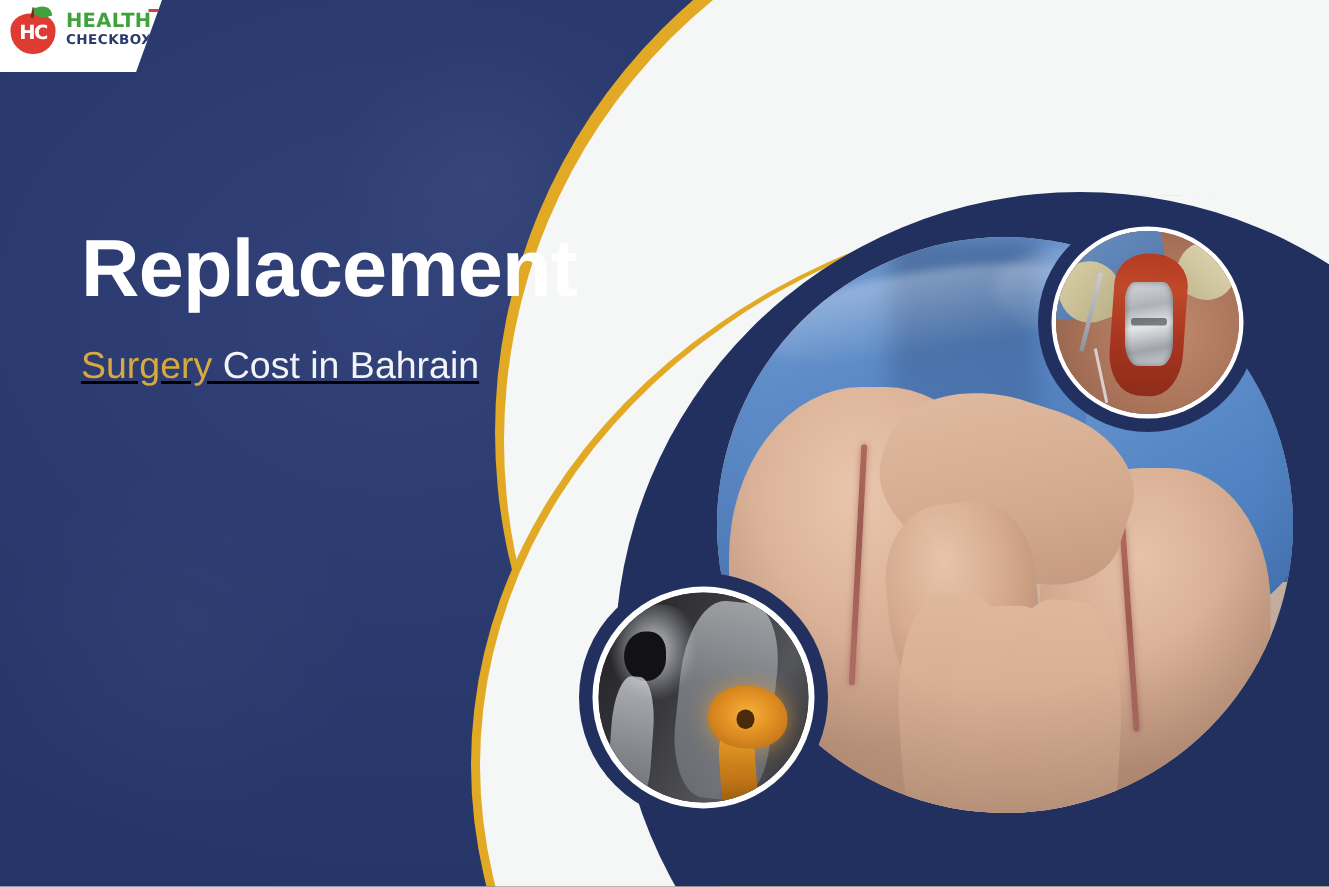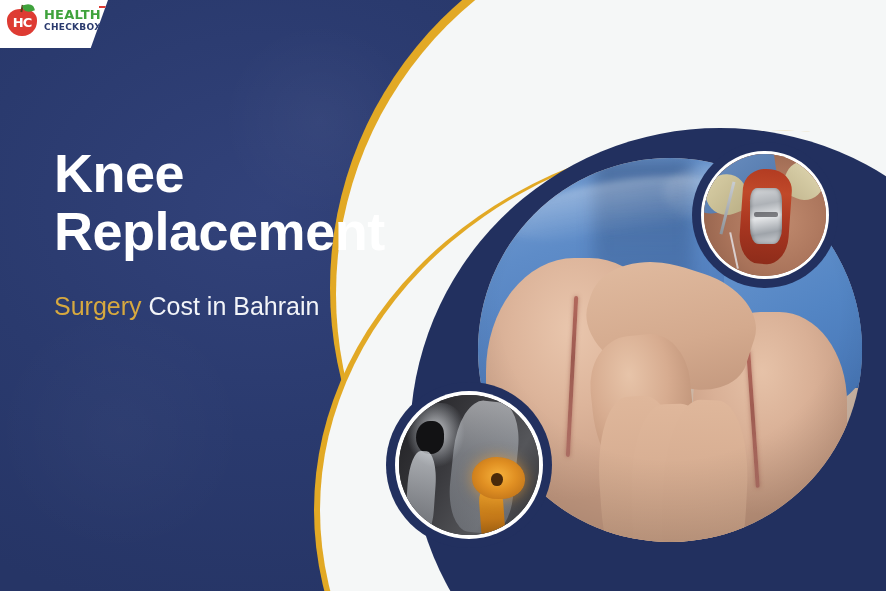--- a/index.html
+++ b/index.html
@@ -459,24 +459,25 @@
   .headline .line {
     color: #FFFFFF;
     font-size: 54px;
     line-height: 0.96;
     font-weight: 700;
     letter-spacing: -0.5px;
     white-space: nowrap;
   }
   .headline .line.l2 { margin-top: 6px; }
   .subline {
-    margin-top: 34px;
+    margin-top: 24px;
     font-size: 25px;
     font-weight: 400;
     white-space: nowrap;
+    text-decoration: underline;
   }
   .subline .gold { color: #D7A93F; }
   .subline .white { color: #F2F4F8; }
 
   
   .logo-panel {
     position: absolute;
     left: 0;
     top: 0;
     width: 108px;
@@ -629,21 +630,20 @@
       <div class="xray-bg"></div>
       <div class="xray-pelvis"></div>
       <div class="xray-femur"></div>
       <div class="xray-leg"></div>
       <div class="xray-tibia"></div>
       <div class="xray-knee-glow"></div>
     </div>
   </div>
 
   <div class="headline">
-    <div class="line l1">Knee</div>
     <div class="line l2">Replacement</div>
     <div class="subline">
       <span class="gold">Surgery</span><span class="white"> Cost in Bahrain</span>
     </div>
   </div>
 
   <div class="logo-panel">
     <div class="logo-inner">
       <div class="apple-mark">
         <div class="apple-body"></div>

